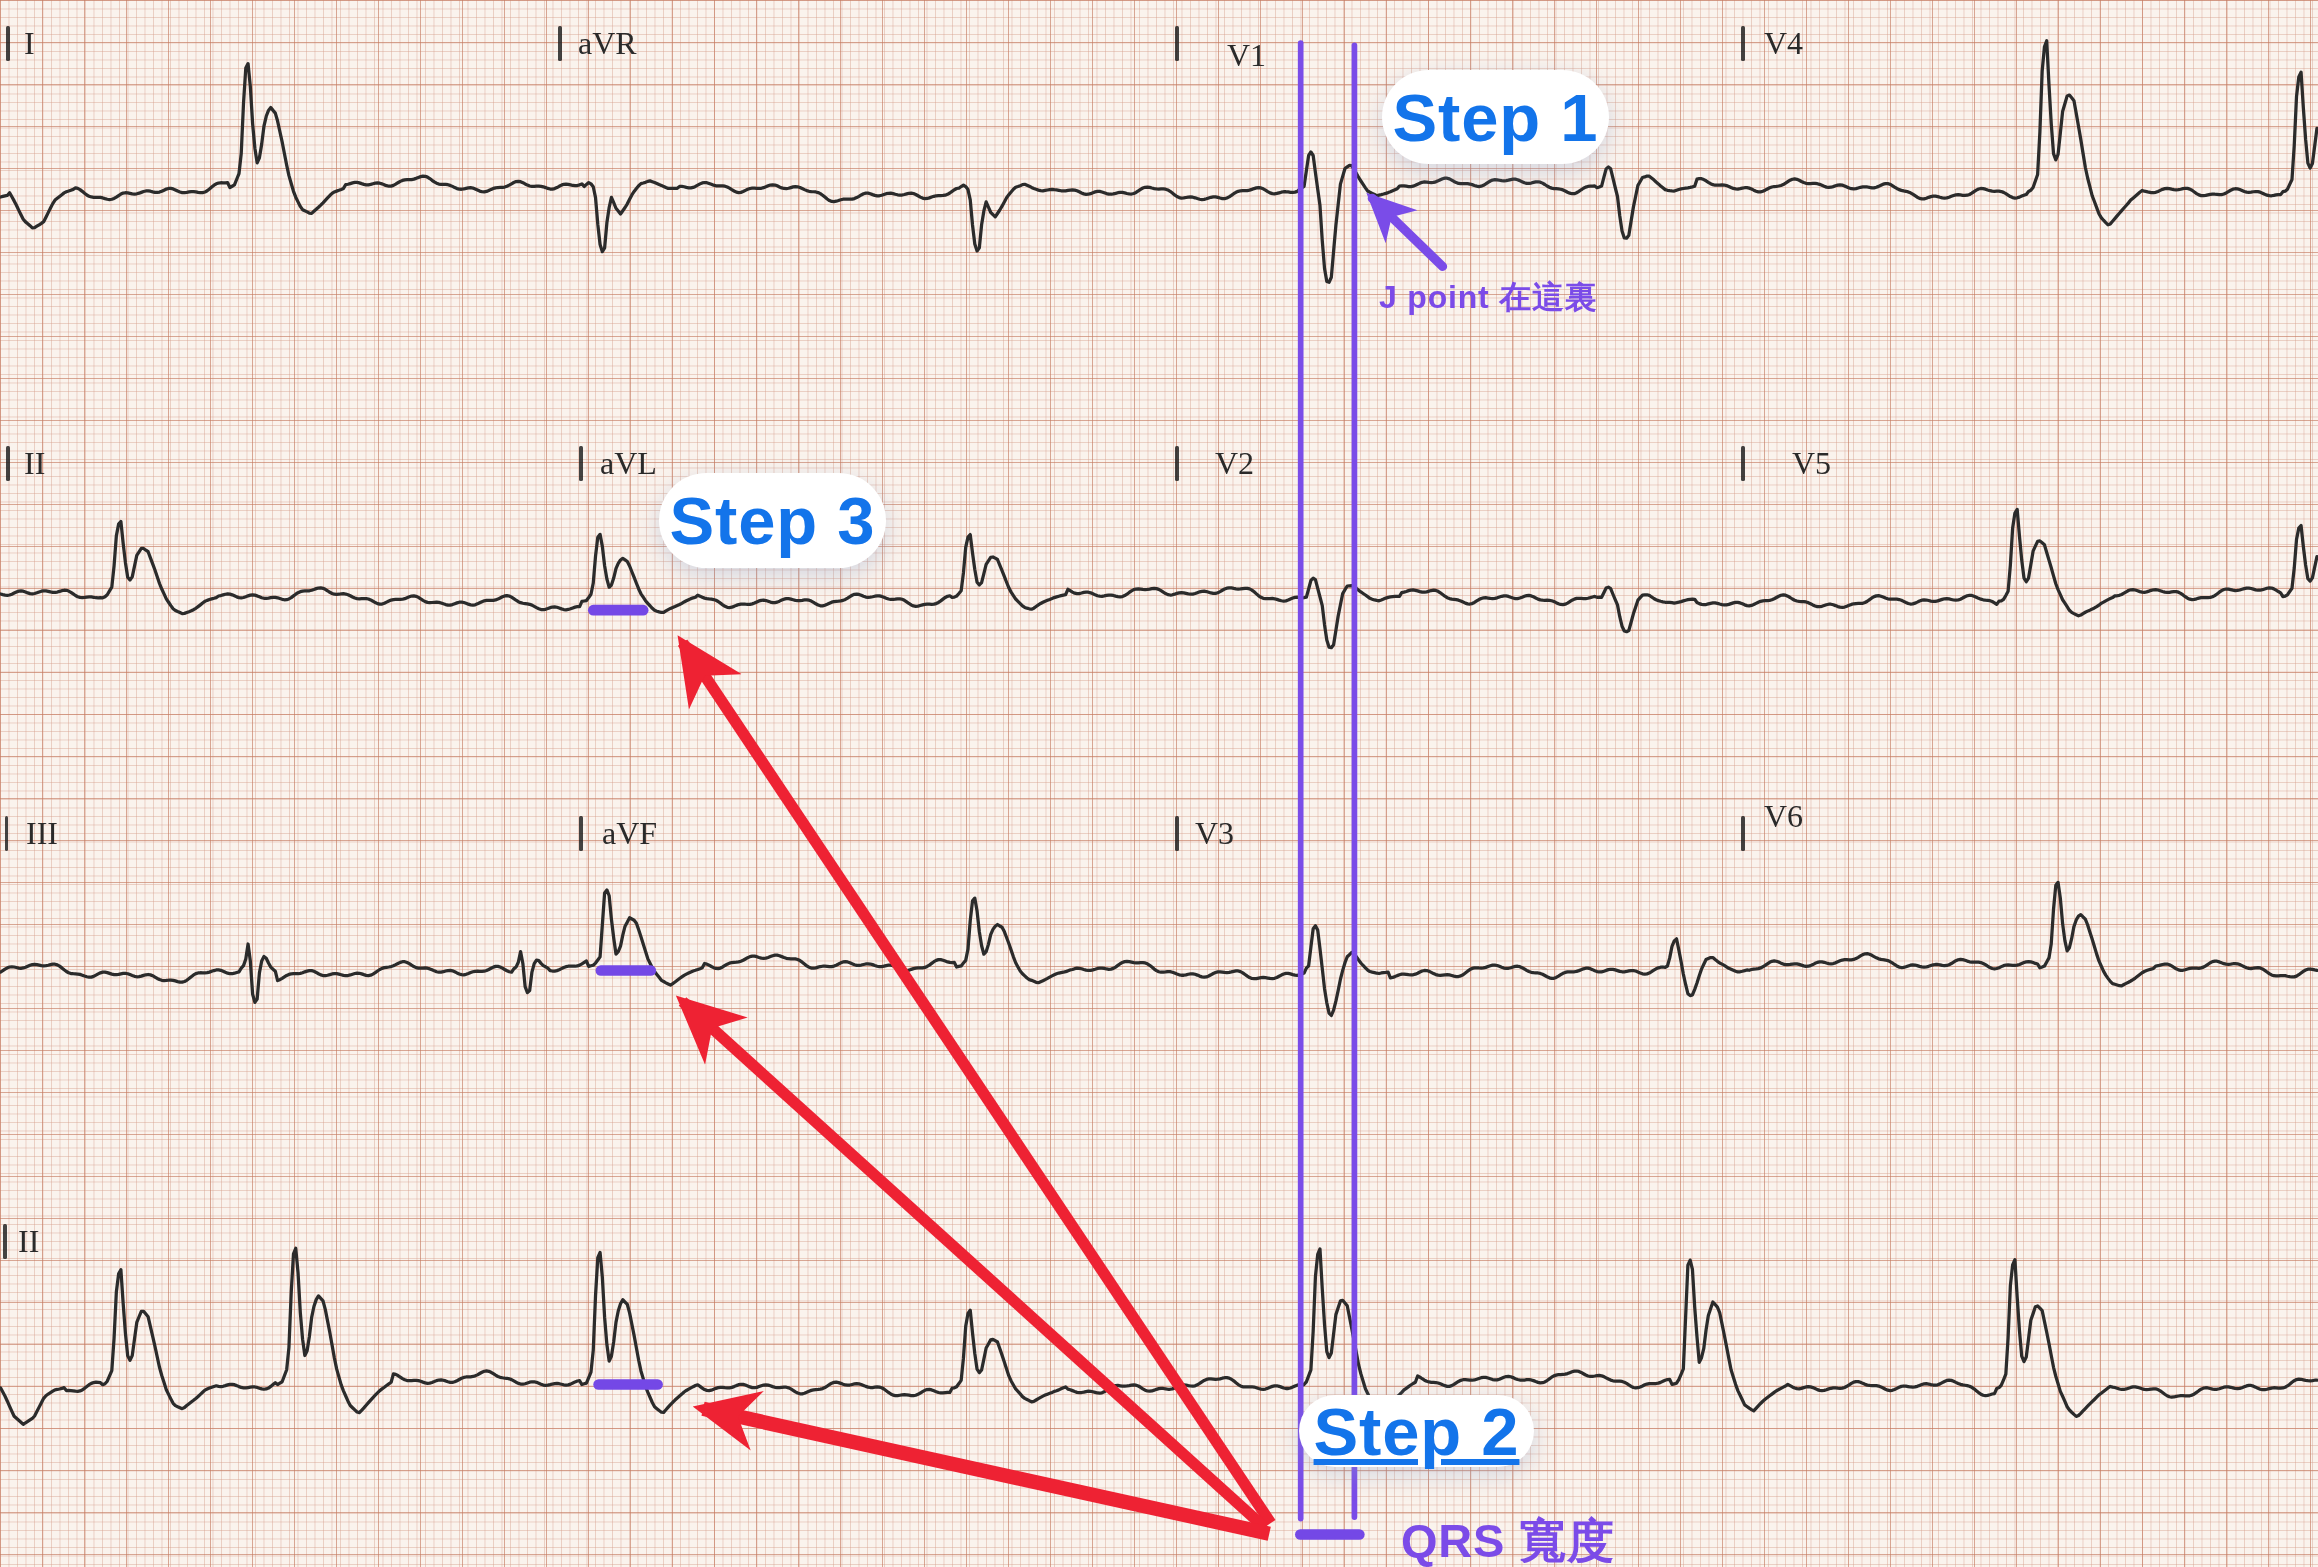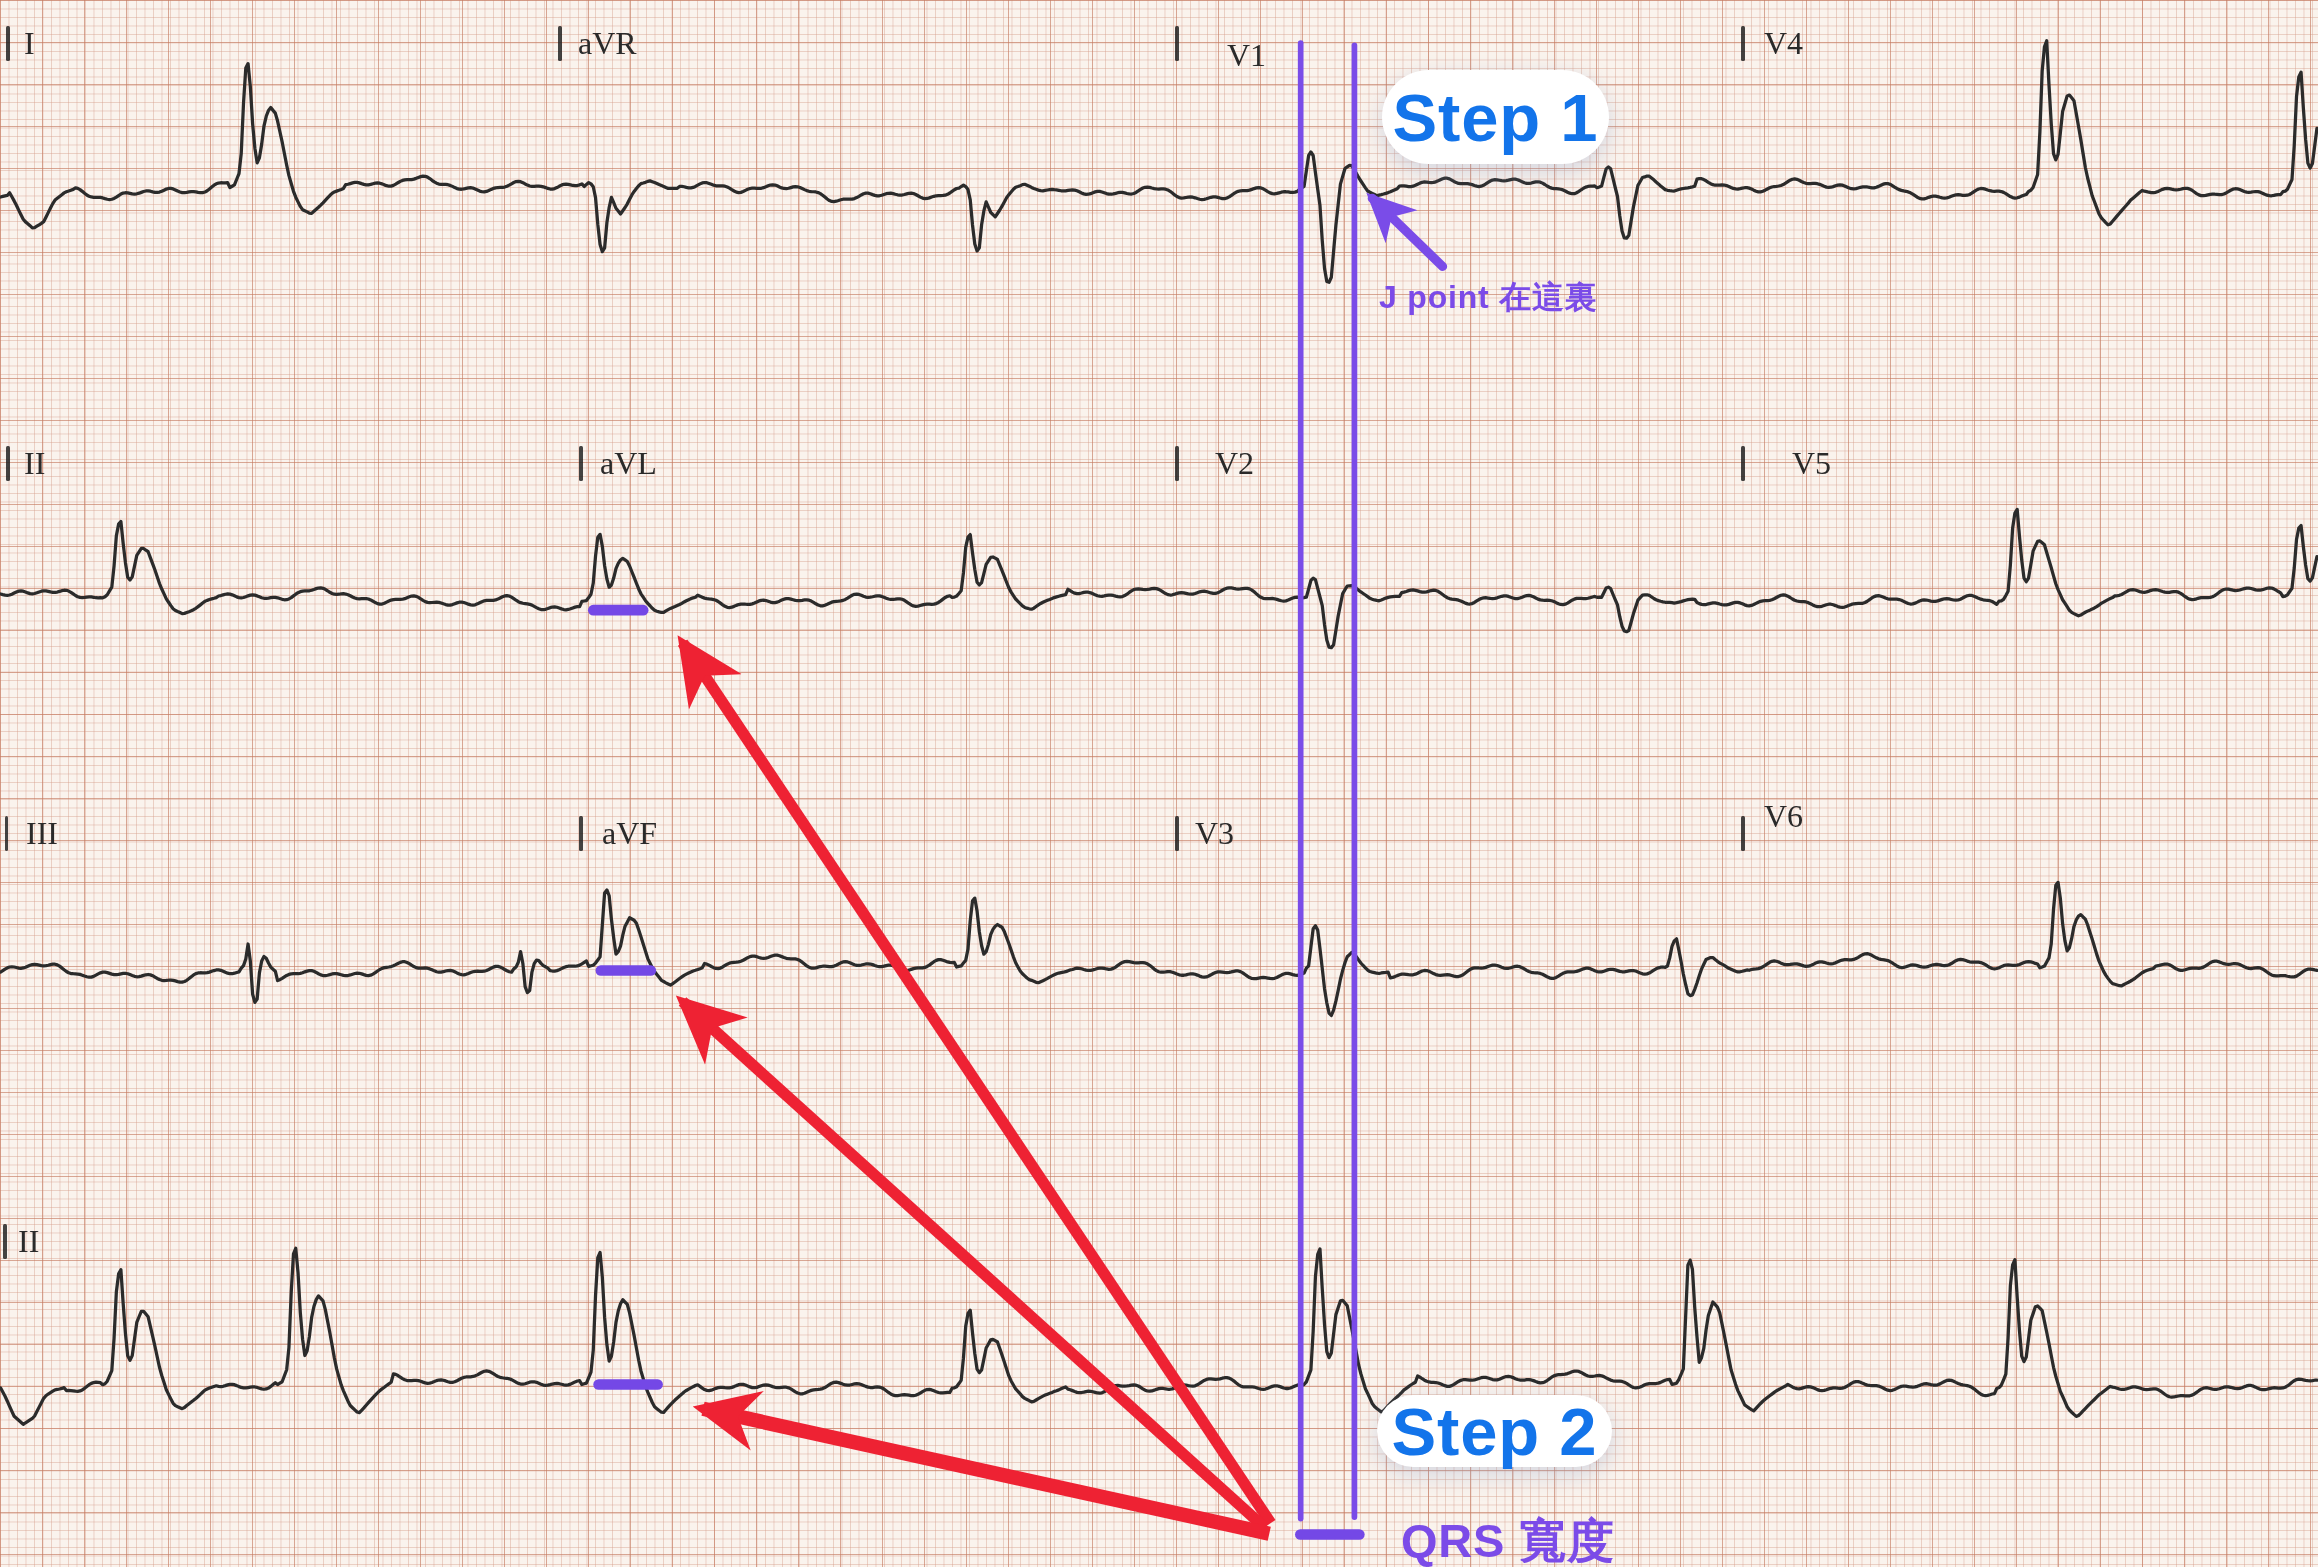--- a/index.html
+++ b/index.html
@@ -110,21 +110,24 @@
 
     <rect x="776" y="799" width="80" height="14" rx="7" fill="#7448e6"></rect>
     <rect x="786" y="1275" width="80" height="14" rx="7" fill="#7448e6"></rect>
     <rect x="783" y="1822" width="92" height="14" rx="7" fill="#7448e6"></rect>
     <rect x="1710" y="2020" width="92" height="14" rx="7" fill="#7448e6"></rect>
   </svg>
 
   <div class="badge" style="left:1382px;top:70px;width:227px;height:94px;">
     <span>Step 1</span>
   </div>
-  <div class="badge" style="left:1377px;top:1395px;width:235px;height:72px;">
+  <div class="badge" style="left:659px;top:473px;width:227px;height:95px;">
+    <span>Step 3</span>
+  </div>
+  <div class="badge" style="left:1299px;top:1395px;width:235px;height:72px;text-decoration:underline;">
     <span>Step 2</span>
   </div>
 
   <div class="purple-text" style="left:1379px;top:276px;font-size:32px;">J point 在這裏</div>
   <div class="purple-text" style="left:1401px;top:1510px;">QRS 寬度</div>
 
 </div>
 
 
 </body></html>

